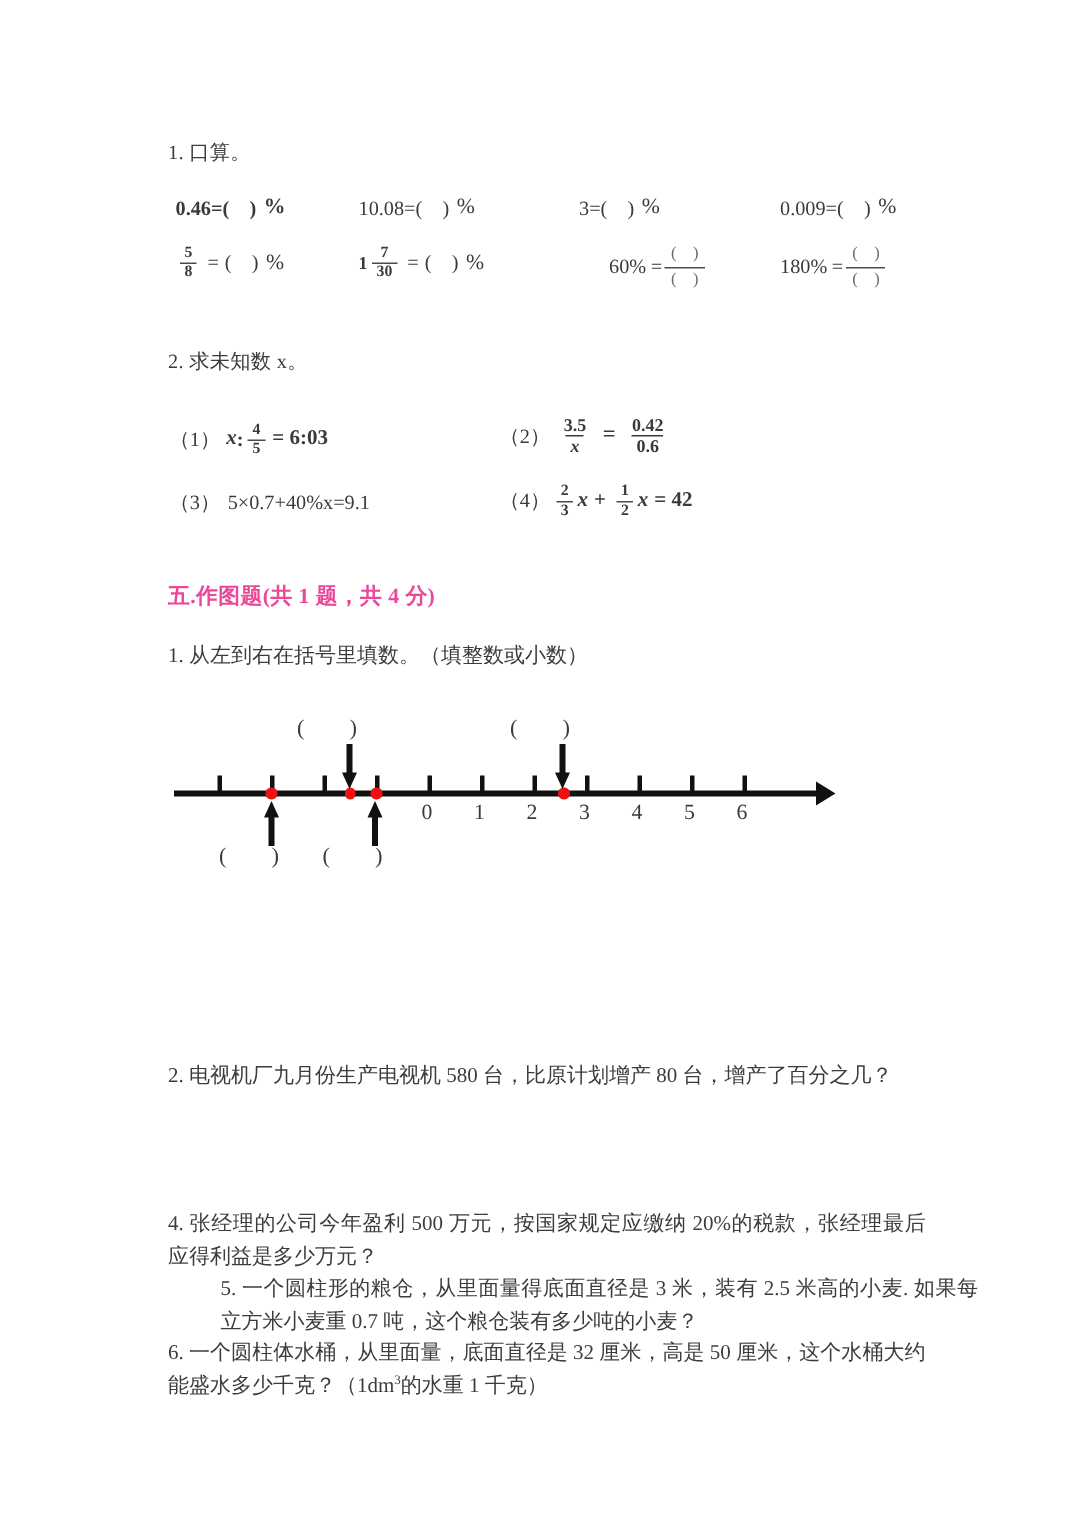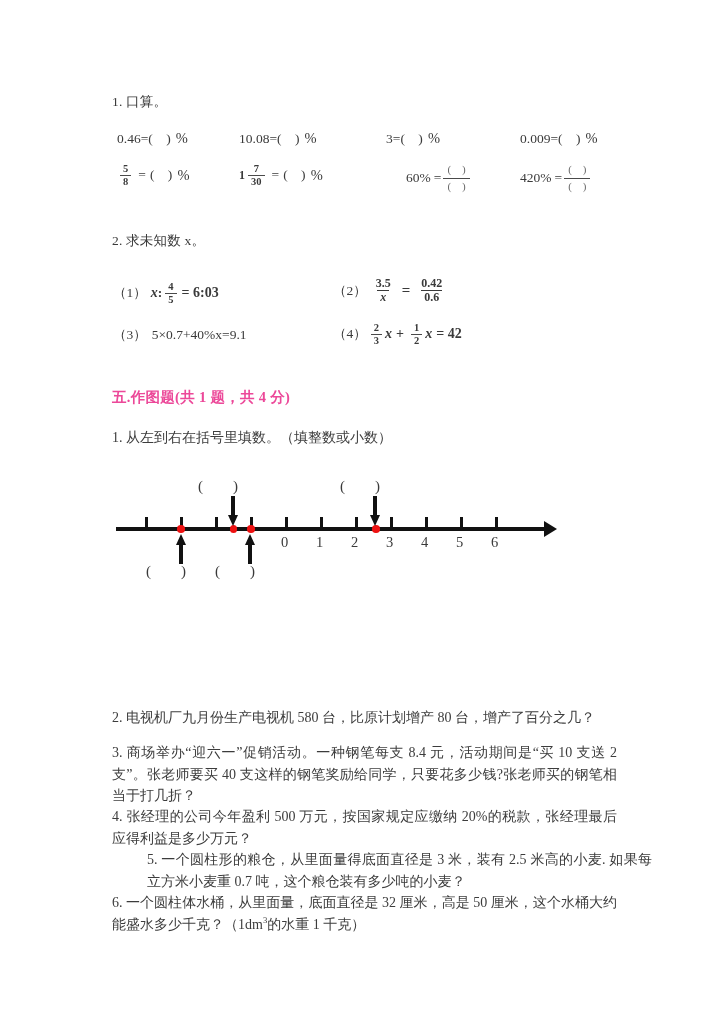--- a/index.html
+++ b/index.html
@@ -206,21 +206,21 @@
     line-height: 0;
   }
 </style>
 </head>
 <body>
 
 <div class="page">
 
   <div class="blk qhead" style="left:112px; top:93px;">1. 口算。</div>
 
-  <div class="mathrow" style="left:117px; top:130px;">
+  <div class="mathrow" style="left:117px; top:130px;font-weight:bold;">
     <span>0.46=</span>
     <span class="paren-blank">(    )</span>
     <span class="pct">%</span>
   </div>
   <div class="mathrow" style="left:239px; top:130px;">
     <span>10.08=</span>
     <span class="paren-blank">(    )</span>
     <span class="pct">%</span>
   </div>
   <div class="mathrow" style="left:386px; top:130px;">
@@ -258,21 +258,21 @@
   <div class="mathrow" style="left:406px; top:163px;">
     <span>60%</span>
     <span style="margin-left:3px;">=</span>
     <span class="frac-blank">
       <span class="num">(    )</span>
       <span class="den">(    )</span>
     </span>
   </div>
 
   <div class="mathrow" style="left:520px; top:163px;">
-    <span>420%</span>
+    <span>180%</span>
     <span style="margin-left:3px;">=</span>
     <span class="frac-blank">
       <span class="num">(    )</span>
       <span class="den">(    )</span>
     </span>
   </div>
 
   <div class="blk qhead" style="left:112px; top:232px;">2. 求未知数 x。</div>
 
   <div class="mathrow" style="left:113px; top:281px;">
@@ -374,21 +374,20 @@
     <div class="nl-blank" style="left:88px; top:0px;">(        )</div>
     <div class="nl-blank" style="left:230px; top:0px;">(        )</div>
     <div class="nl-blank" style="left:36px; top:85px;">(        )</div>
     <div class="nl-blank" style="left:105px; top:85px;">(        )</div>
   </div>
 
 
 
   <div class="blk prose" style="left:112px; top:707px; width:505px;">2. 电视机厂九月份生产电视机 580 台，比原计划增产 80 台，增产了百分之几？</div>
 
-  <div class="blk prose" style="left:112px; top:742px; width:505px;">3. 商场举办“迎六一”促销活动。一种钢笔每支 8.4 元，活动期间是“买 10 支送 2 支”。张老师要买 40 支这样的钢笔奖励给同学，只要花多少钱?张老师买的钢笔相当于打几折？</div>
 
   <div class="blk prose" style="left:112px; top:806px; width:505px;">4. 张经理的公司今年盈利 500 万元，按国家规定应缴纳 20%的税款，张经理最后应得利益是多少万元？</div>
 
   <div class="blk prose" style="left:112px; top:849px; width:505px;margin-left:35px;">5. 一个圆柱形的粮仓，从里面量得底面直径是 3 米，装有 2.5 米高的小麦. 如果每立方米小麦重 0.7 吨，这个粮仓装有多少吨的小麦？</div>
 
   <div class="blk prose" style="left:112px; top:892px; width:505px;">
     <span>6. 一个圆柱体水桶，从里面量，底面直径是 32 厘米，高是 50 厘米，这个水桶大约能盛水多少千克？（1dm</span><sup class="cube">3</sup><span>的水重 1 千克）</span>
   </div>
 
 </div>

